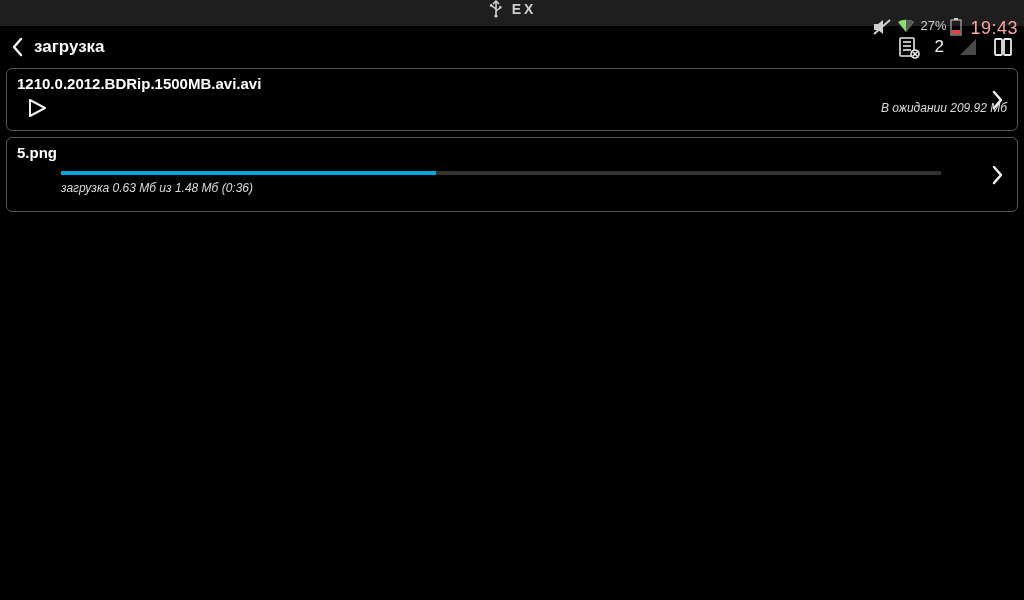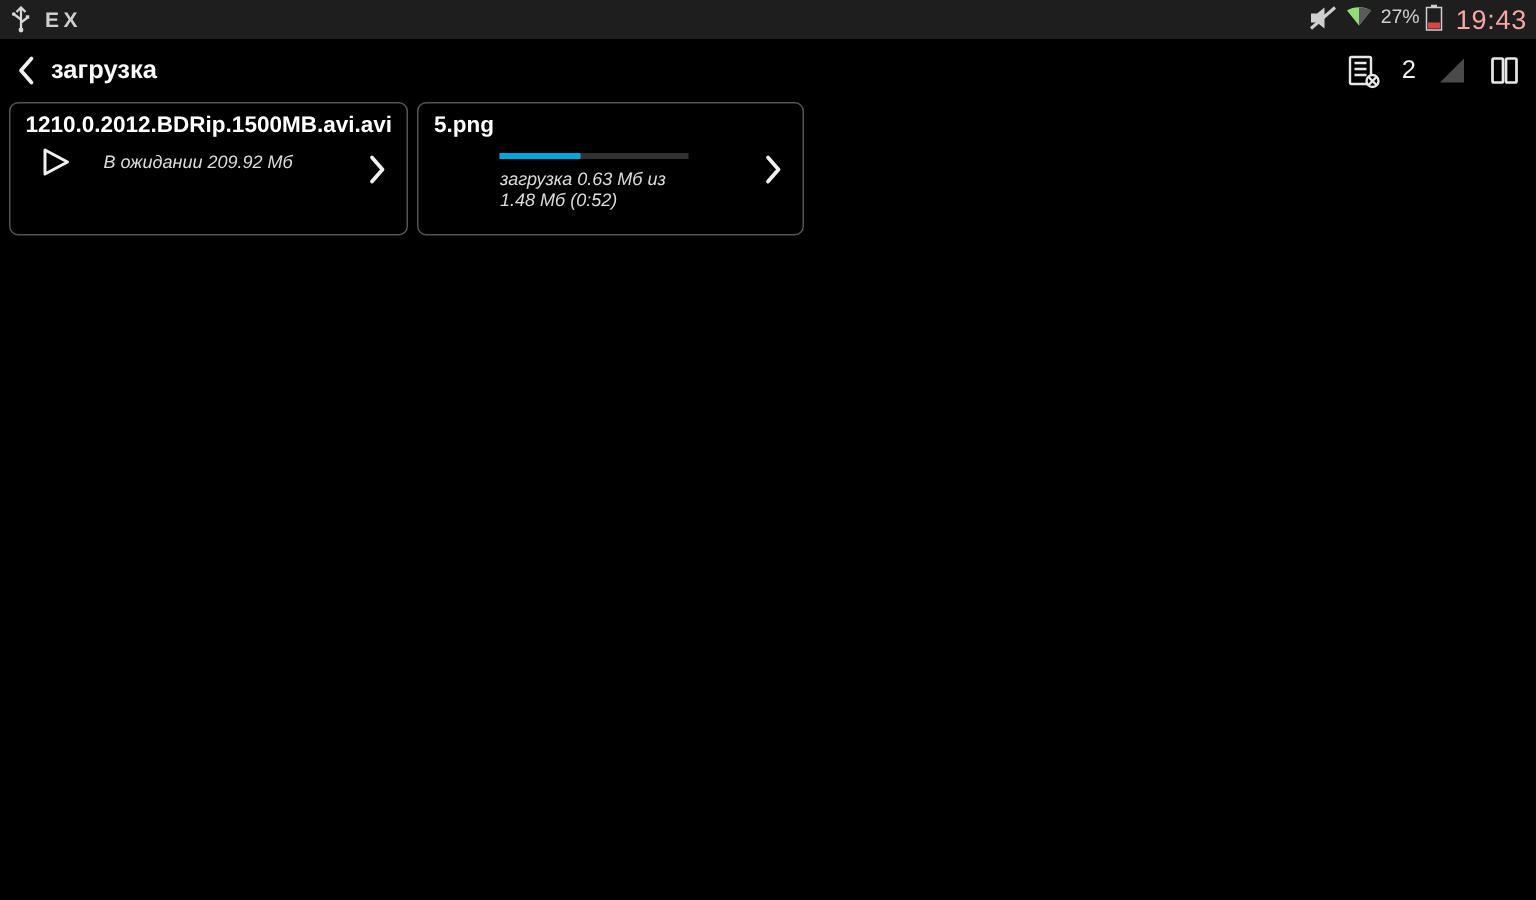--- a/index.html
+++ b/index.html
@@ -15,20 +15,21 @@
 
   
   .status-bar {
     height: 26px;
     background: #1e1e1e;
     display: flex;
     align-items: center;
     padding: 0 6px;
     font-size: 14px;
     color: #d8d8d8;
+    flex-direction: column;
   }
   .status-left {
     display: flex;
     align-items: center;
     gap: 8px;
   }
   .status-right {
     margin-left: auto;
     display: flex;
     align-items: flex-start;
@@ -52,39 +53,40 @@
   .header-right {
     margin-left:auto;
     display:flex;
     align-items:center;
     gap:14px;
   }
   .queue-count { font-size:17px; color:#f0f0f0; }
   .header-btn { display:inline-flex; align-items:center; justify-content:center; cursor:pointer;}
 
   
-  .list { display:flex; gap:6px; padding: 0 6px; }
+  .list { display:flex; flex-direction:column; gap:6px; padding: 0 6px; }
 
   .card {
     border: 1px solid #555;
     border-radius: 6px;
     padding: 6px 10px 10px 10px;
     background: #000;
     position: relative;
   }
   .card .title {
     font-size: 15px;
     font-weight: bold;
     color:#fff;
     margin-bottom: 4px;
   }
   .card .row {
     display:flex;
     align-items:center;
     gap:20px;
+    justify-content:space-between;
   }
   .card .status-txt {
     font-style: italic;
     font-size: 12px;
     color: #dcdcdc;
   }
   .card .chevron {
     position:absolute;
     right:12px;
     top:50%;
@@ -207,21 +209,21 @@
       </svg>
     </span>
   </div>
 
   <div class="card">
     <div class="title">5.png</div>
     <div class="progress-wrap">
       <div class="progress-track">
         <div class="progress-fill" style="width:42.6%"></div>
       </div>
-      <span class="status-txt">загрузка 0.63 Мб из 1.48 Мб (0:52)</span>
+      <span class="status-txt">загрузка 0.63 Мб из 1.48 Мб (0:36)</span>
     </div>
     <span class="chevron">
       <svg width="14" height="22" viewBox="0 0 14 22" fill="none" stroke="#f0f0f0" stroke-width="2.5" stroke-linecap="round" stroke-linejoin="round">
         <polyline points="3,3 10,11 3,19"></polyline>
       </svg>
     </span>
   </div>
 
 
 </div>

